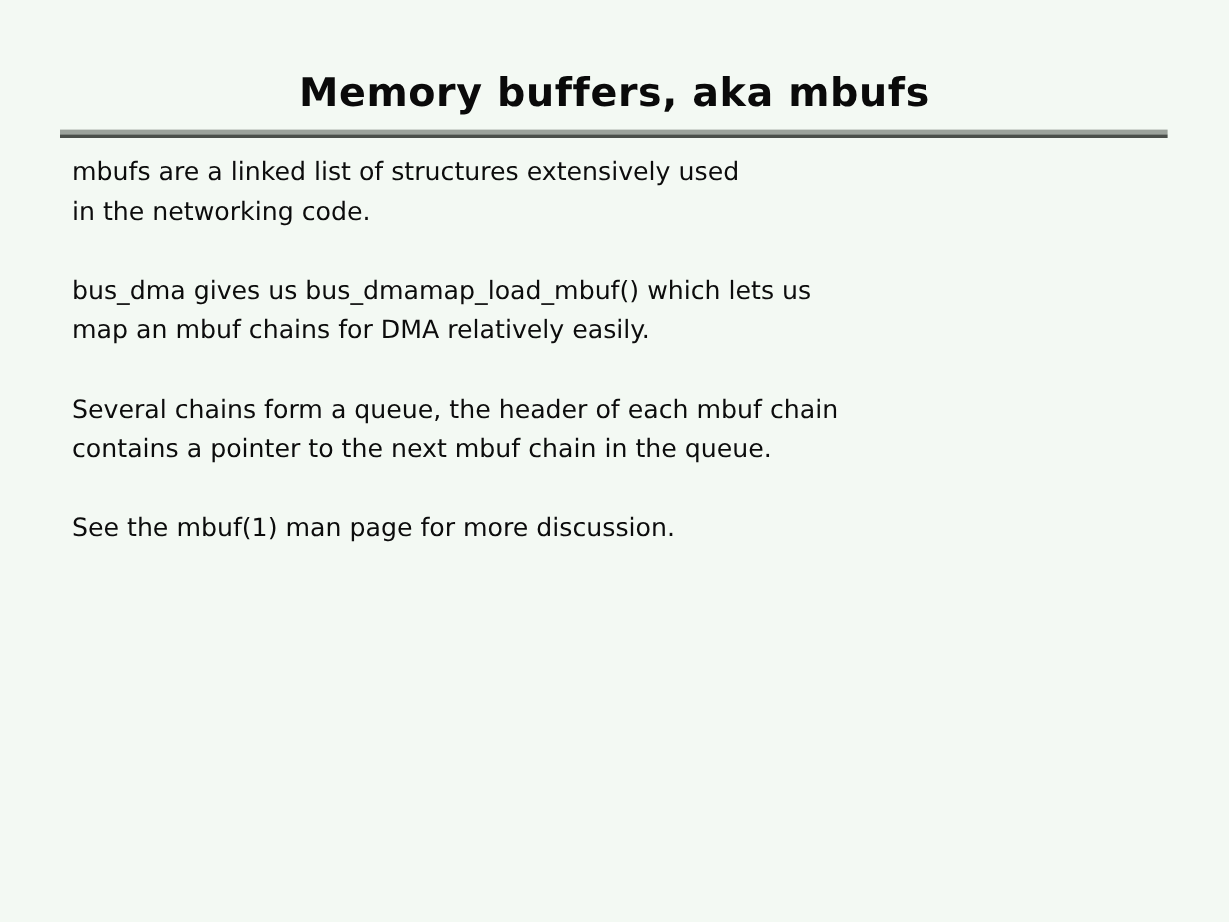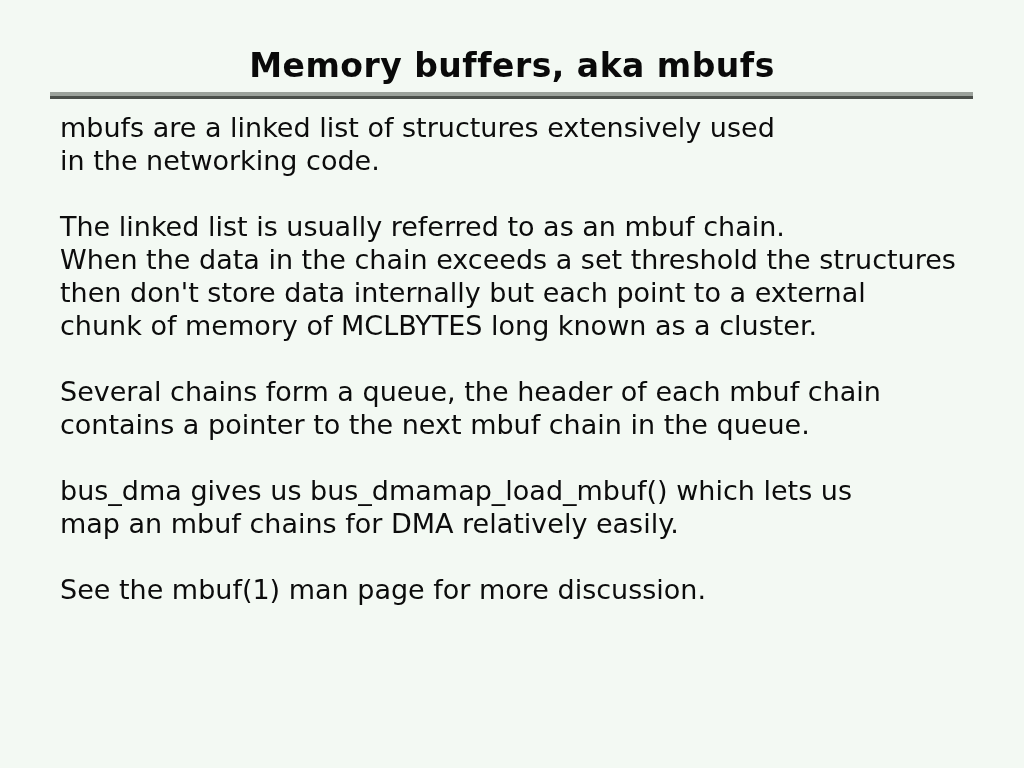--- a/index.html
+++ b/index.html
@@ -13,61 +13,57 @@
     font-family: "DejaVu Sans", "Liberation Sans", sans-serif;
     color: #0c0c0c;
     overflow: hidden;
   }
   .slide {
     position: relative;
     width: 1024px;
     height: 768px;
   }
   .slide-title {
-    margin: 0;
+    margin: 11px;
     padding-top: 46px;
     text-align: center;
     font-size: 33px;
     font-weight: bold;
     letter-spacing: 0.5px;
     line-height: 1.2;
     color: #0a0a0a;
   }
   .title-divider {
     margin: 6px 0 0 50px;
     width: 923px;
     height: 0;
     border: none;
     border-top: 4px solid #9ba29b;
     border-bottom: 3px solid #4a4f4a;
   }
   .slide-body {
     margin: 12px 40px 0 60px;
-    font-size: 27px;
+    font-size: 21px;
     line-height: 33px;
   }
   .slide-body p {
     margin: 0 0 33px 0;
     white-space: pre-line;
   }
 </style>
 </head>
 <body>
 
 <div class="slide">
   <h1 class="slide-title">Memory buffers, aka mbufs</h1>
 
   <div class="title-divider"></div>
 
   <div class="slide-body">
     <p>mbufs are a linked list of structures extensively used
 in the networking code.</p>
-    <p>The linked list is usually referred to as an mbuf chain.
-When the data in the chain exceeds a set threshold the structures
-then don't store data internally but each point to a external
-chunk of memory of MCLBYTES long known as a cluster.</p>
+    <p>bus_dma gives us bus_dmamap_load_mbuf() which lets us
+map an mbuf chains for DMA relatively easily.</p>
     <p>Several chains form a queue, the header of each mbuf chain
 contains a pointer to the next mbuf chain in the queue.</p>
-    <p>bus_dma gives us bus_dmamap_load_mbuf() which lets us
-map an mbuf chains for DMA relatively easily.</p>
     <p>See the mbuf(1) man page for more discussion.</p>
   </div>
 </div>
 
 </body></html>

